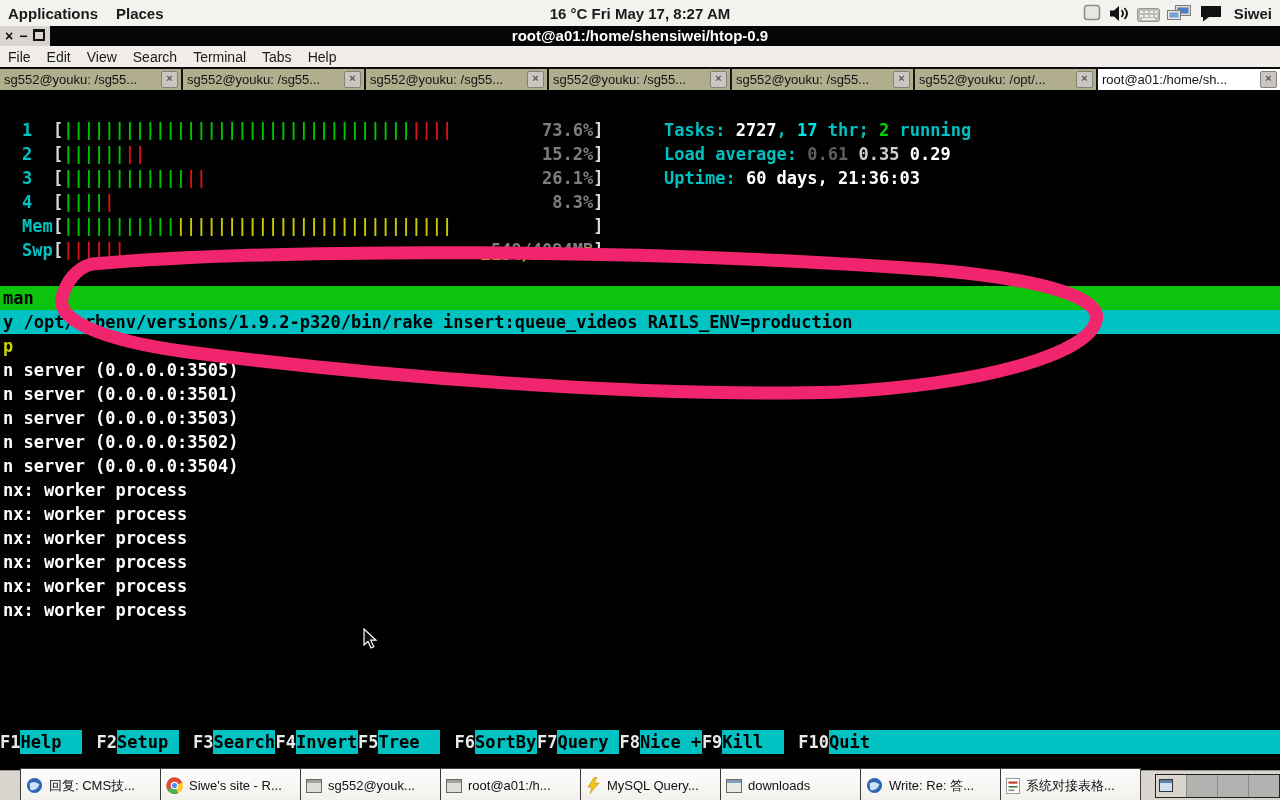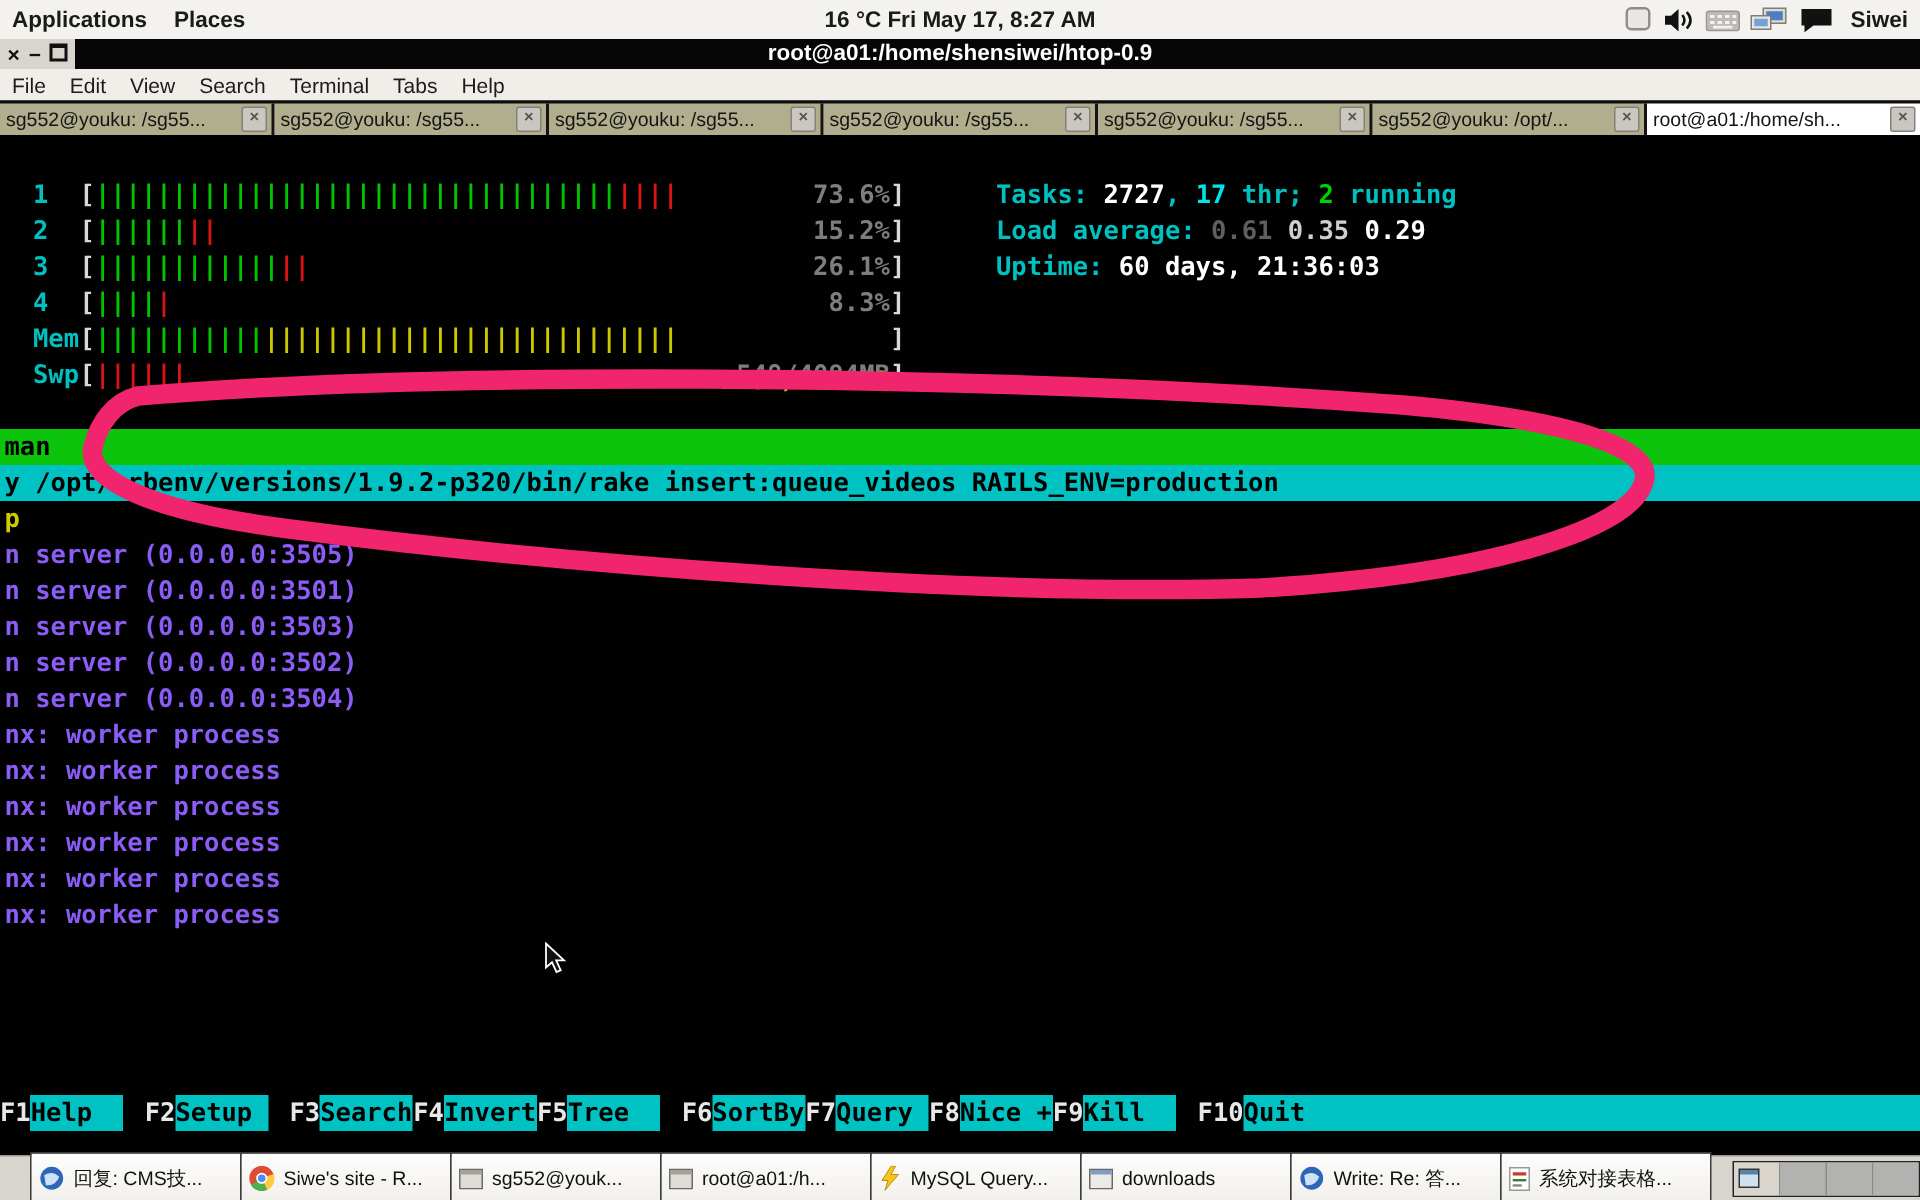--- a/index.html
+++ b/index.html
@@ -4,21 +4,21 @@
 <style>
   html,body{margin:0;padding:0;background:#444;}
   .screen{position:relative;width:1280px;height:800px;overflow:hidden;background:#000;
           font-family:"Liberation Sans",sans-serif;}
   
   .top-panel{position:absolute;top:0;left:0;width:1280px;height:26px;background:#f4f2ef;
              border-bottom:6px solid #8b5cf6;display:flex;align-items:center;font-size:15px;color:#1a1a1a;}
   .panel-menus{display:flex;gap:18px;padding-left:8px;font-weight:600;}
   .panel-menu-item{cursor:default;}
   .panel-clock{position:absolute;left:0;right:0;text-align:center;font-size:15px;font-weight:600;pointer-events:none;}
-  .panel-right{margin-left:auto;display:flex;align-items:center;gap:6px;padding-right:8px;}
+  .panel-right{margin-left:auto;display:flex;align-items:flex-end;gap:6px;padding-right:8px;}
   .panel-right .sicon{display:inline-flex;align-items:center;}
   .panel-user{font-size:15px;font-weight:600;margin-left:4px;}
   
   .titlebar{position:absolute;top:26px;left:0;width:1280px;height:20px;background:#060606;}
   .win-controls{position:absolute;left:0;top:0;width:50px;height:20px;background:#d8d5cf;
                 display:flex;align-items:center;gap:6px;padding-left:5px;box-sizing:border-box;}
   .wc{font-size:14px;font-weight:bold;color:#111;line-height:16px;cursor:default;}
   .wc-max{display:inline-block;width:8px;height:7px;border:2px solid #111;border-top-width:3px;}
   .title-text{width:100%;text-align:center;color:#fff;font-size:15px;font-weight:bold;line-height:20px;}
   
@@ -48,21 +48,21 @@
   .v-gray{color:#7e7e7e;} .v-yellow{color:#c9c900;margin-top:28px;}
   .stats{position:absolute;top:28px;left:664px;}
   .stat-line{height:24px;line-height:24px;white-space:pre;}
   .c-cyan{color:#00c0c0;} .c-cyanb{color:#00e6e6;} .c-white{color:#cfcfcf;} .c-wb{color:#ffffff;}
   .c-gray{color:#5f5f5f;} .c-greenb{color:#00d400;}
   .proc-rows{position:absolute;top:196px;left:0;right:0;}
   .prow{height:24px;line-height:24px;padding-left:3px;white-space:pre;}
   .t-header{background:#0cc40c;color:#000;}
   .t-selected{background:#00c2c2;color:#000;}
   .t-yellow{color:#cdcd00;}
-  .t-plain{color:#8b5cf6;}
+  .t-plain{color:#ffffff;}
   .fbar{position:absolute;top:640px;left:0;width:1280px;height:24px;display:flex;line-height:24px;}
   .fk-key{color:#e8e8e8;white-space:pre;}
   .fk-label{background:#00c2c2;color:#000;width:62px;white-space:pre;overflow:hidden;}
   .fk-label.fill{flex:1;}
   .fk-gap{width:14px;}
   
   .marker{position:absolute;top:0;left:0;pointer-events:none;}
   .cursor{position:absolute;left:363px;top:628px;pointer-events:none;}
   
   .taskbar{position:absolute;top:770px;left:0;width:1280px;height:30px;background:#d8d4ce;

